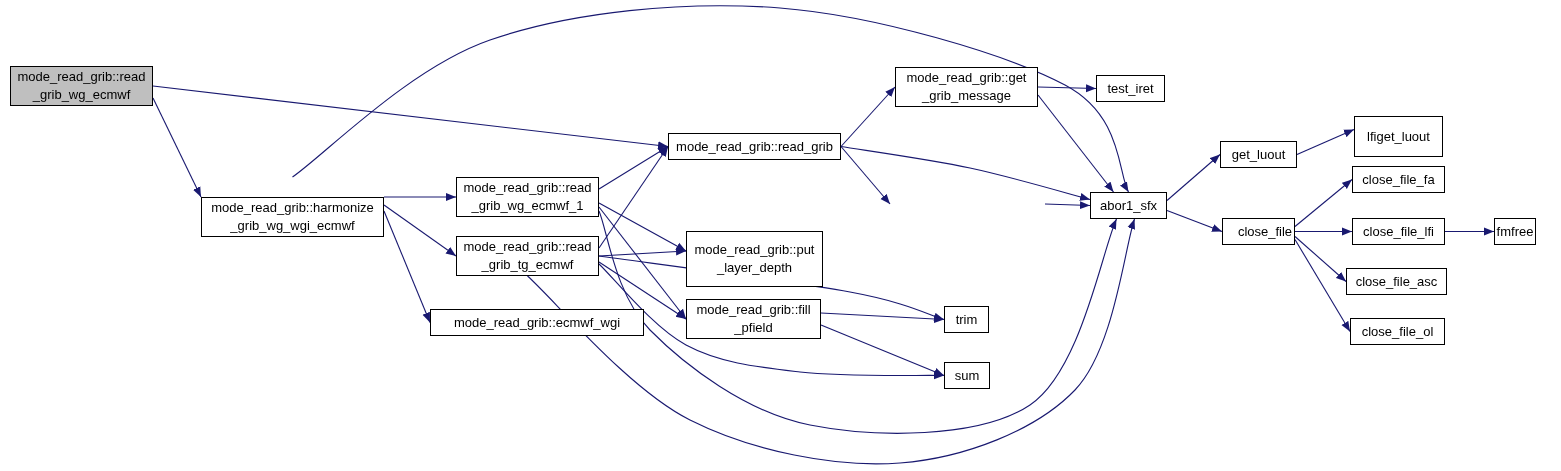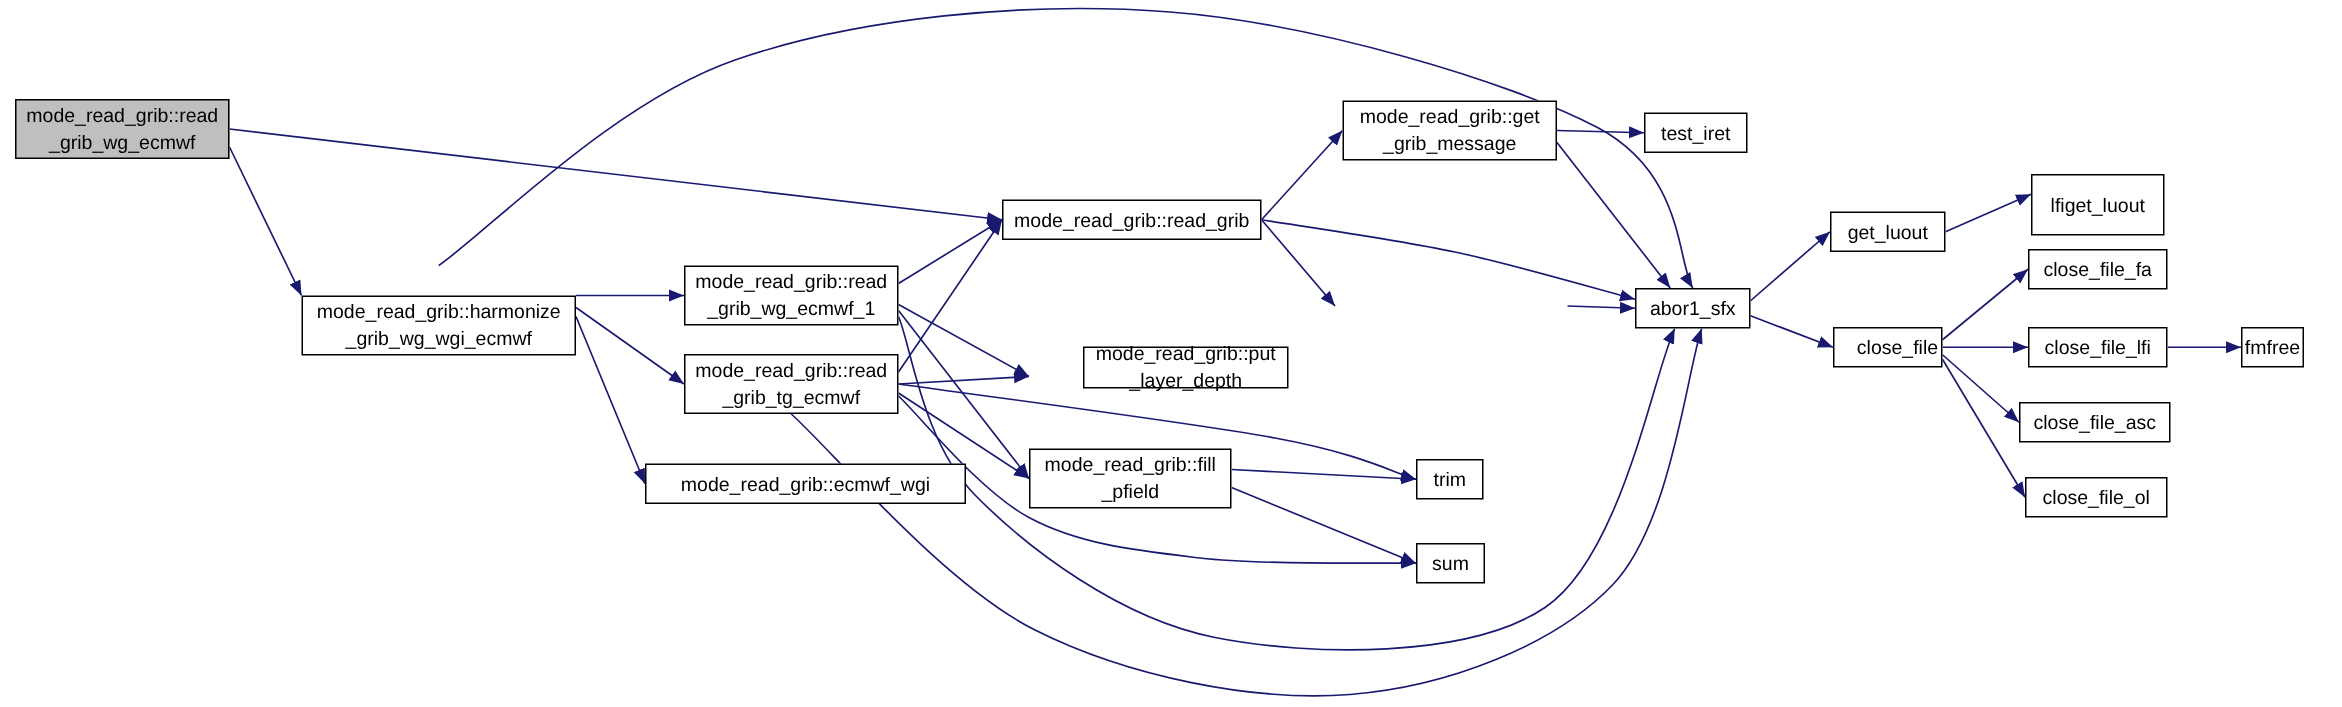--- a/index.html
+++ b/index.html
@@ -99,21 +99,21 @@
     <div class="node" style="left: 456px; top: 236px; width: 143px; height: 40px;">
       <div class="lbl">mode_read_grib::read</div>
       <div class="lbl">_grib_tg_ecmwf</div>
     </div>
     <div class="node" style="left: 430px; top: 309px; width: 214px; height: 27px;">
       <div class="lbl">mode_read_grib::ecmwf_wgi</div>
     </div>
     <div class="node" style="left: 668px; top: 133px; width: 173px; height: 27px;">
       <div class="lbl">mode_read_grib::read_grib</div>
     </div>
-    <div class="node" style="left: 686px; top: 231px; width: 137px; height: 28px; margin-left: 36px;">
+    <div class="node" style="left: 686px; top: 231px; width: 137px; height: 56px;">
       <div class="lbl">mode_read_grib::put</div>
       <div class="lbl">_layer_depth</div>
     </div>
     <div class="node" style="left: 686px; top: 299px; width: 135px; height: 40px;">
       <div class="lbl">mode_read_grib::fill</div>
       <div class="lbl">_pfield</div>
     </div>
     <div class="node" style="left: 895px; top: 67px; width: 143px; height: 40px;">
       <div class="lbl">mode_read_grib::get</div>
       <div class="lbl">_grib_message</div>

